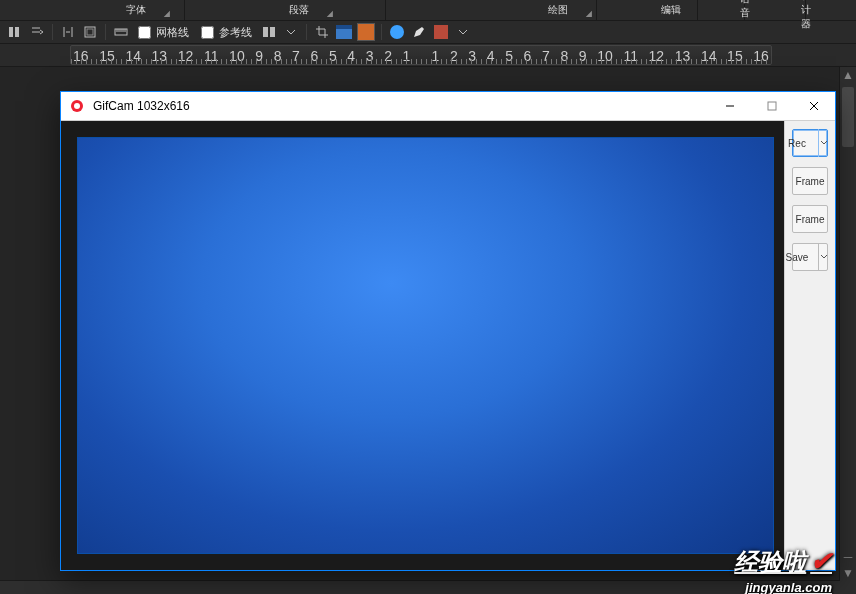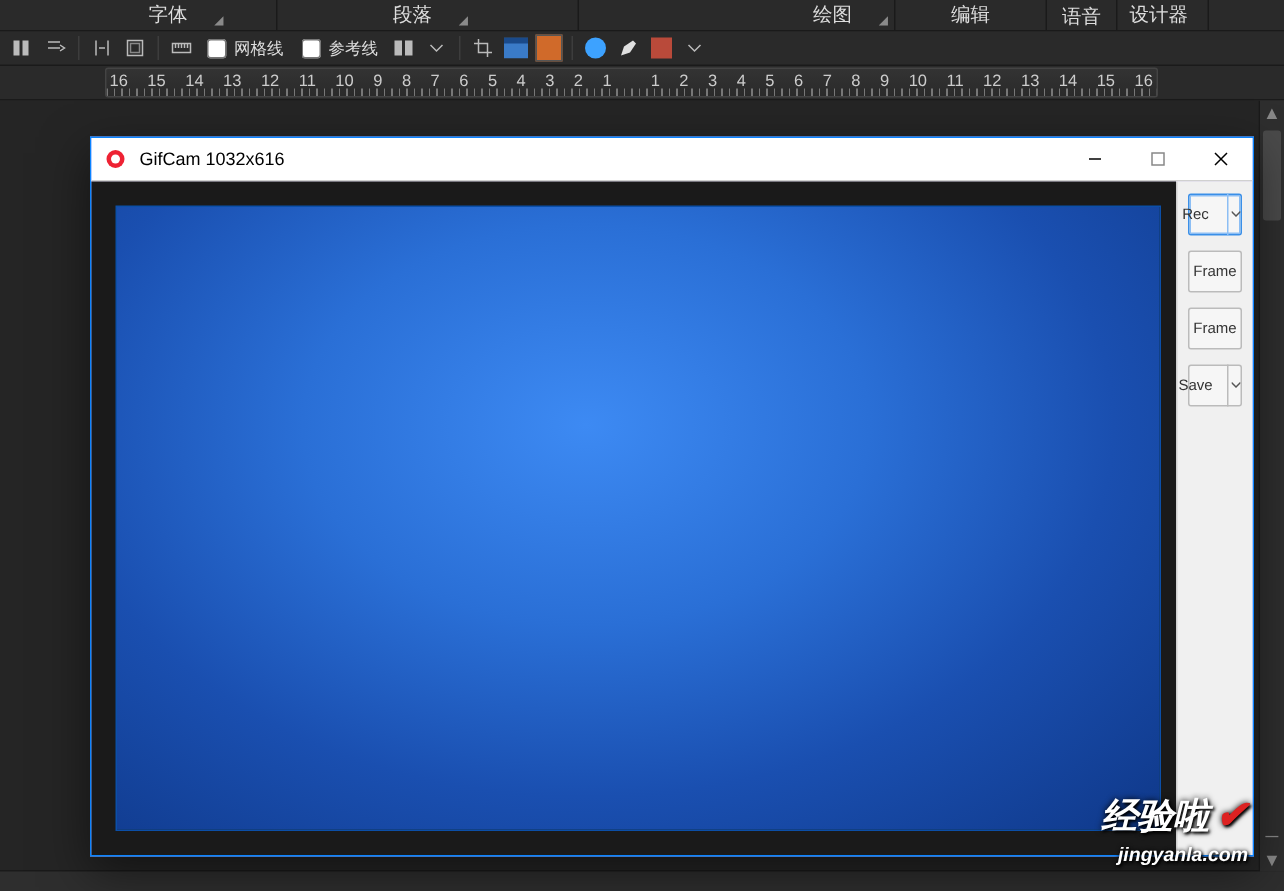--- a/index.html
+++ b/index.html
@@ -23,23 +23,24 @@
     user-select: none;
   }
   .ribbon-group {
     display: flex;
     align-items: center;
     gap: 2px;
     border-right: 1px solid #1a1a1a;
     position: relative;
   }
   .ribbon-group .label {
-    font-size: 13px;
+    font-size: 10px;
     color: #ddd;
     padding: 0 8px;
+    margin-left: 48px;
   }
   .ribbon-group .launcher {
     width: 14px;
     height: 18px;
     display: flex;
     align-items: flex-end;
     justify-content: flex-end;
     padding: 0 4px 2px 0;
     color: #8a8a8a;
     font-size: 8px;
@@ -102,21 +103,21 @@
     flex: 0 0 700px;
     border: 1px solid #444;
     border-radius: 2px;
     overflow: hidden;
   }
   .ruler .numbers {
     position: absolute;
     left: 0; right: 0; top: 0;
     display: flex;
     justify-content: space-between;
-    font-size: 11px;
+    font-size: 14px;
     color: #ccc;
     padding: 2px 2px 0;
   }
   .ruler .ticks {
     position: absolute;
     left: 0; right: 0; bottom: 0;
     height: 5px;
     background: repeating-linear-gradient(
       to right,
       #777 0 1px, transparent 1px 5px
@@ -130,21 +131,21 @@
     background: #252525;
   }
 
   
   .gifcam {
     position: absolute;
     left: 60px;
     top: 24px;
     width: 774px;
     height: 478px;
-    background: #c4b5fd;
+    background: #7dd3fc;
     border: 1px solid #0a84ff;
     box-shadow: 0 10px 30px rgba(0,0,0,.5);
     display: flex;
     flex-direction: column;
   }
   .gc-titlebar {
     height: 28px;
     background: #ffffff;
     color: #000;
     display: flex;
@@ -262,24 +263,25 @@
     position: absolute;
     right: 0; bottom: 0;
     width: 16px; height: 16px;
     background: #2e2e2e;
   }
 
   
   .watermark {
     position: absolute;
     right: 24px;
-    bottom: 20px;
+    bottom: 2px;
     text-align: right;
     pointer-events: none;
     font-style: italic;
+    text-decoration: underline;
   }
   .watermark .line1 {
     color: #fff;
     font-size: 24px;
     font-weight: 700;
     text-shadow: 0 0 4px #000, 1px 1px 2px #000;
     display:flex;
     align-items:baseline;
     justify-content:flex-end;
     gap:4px;

